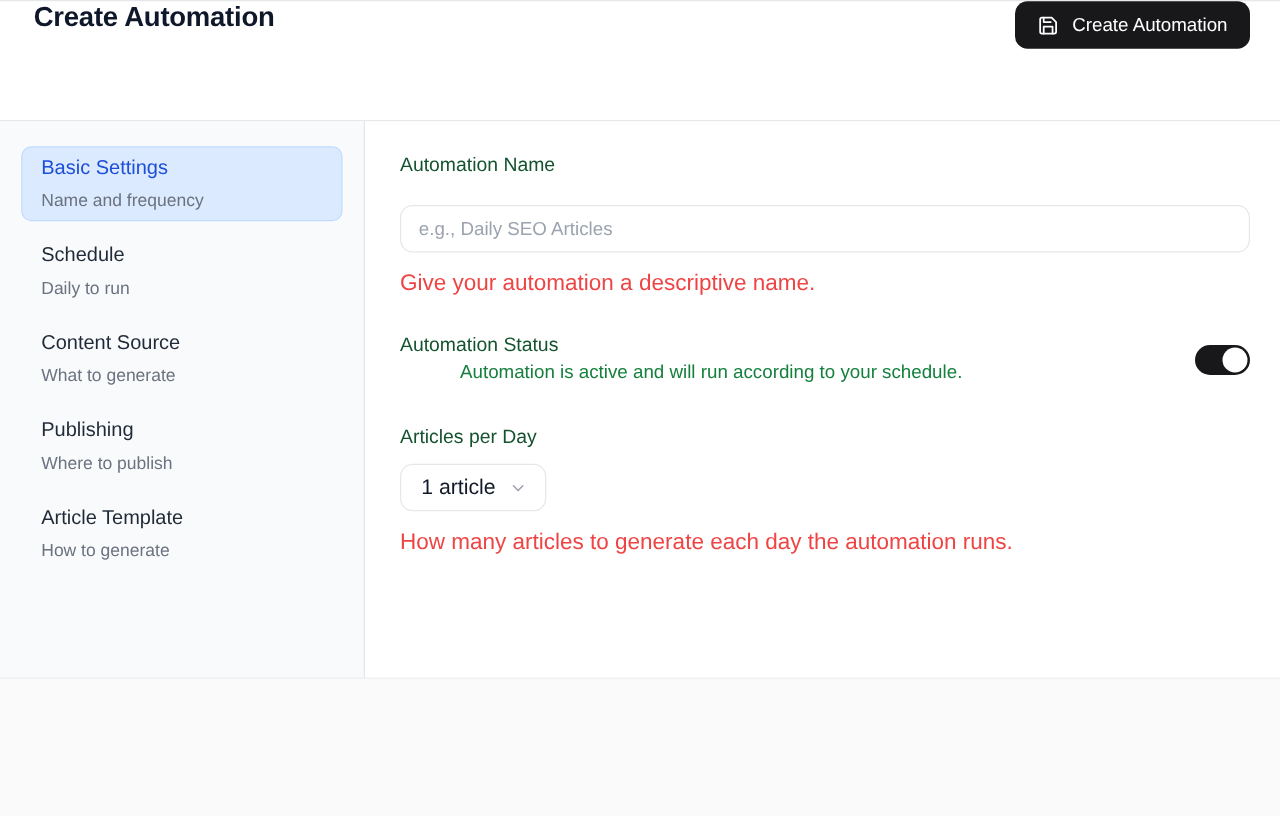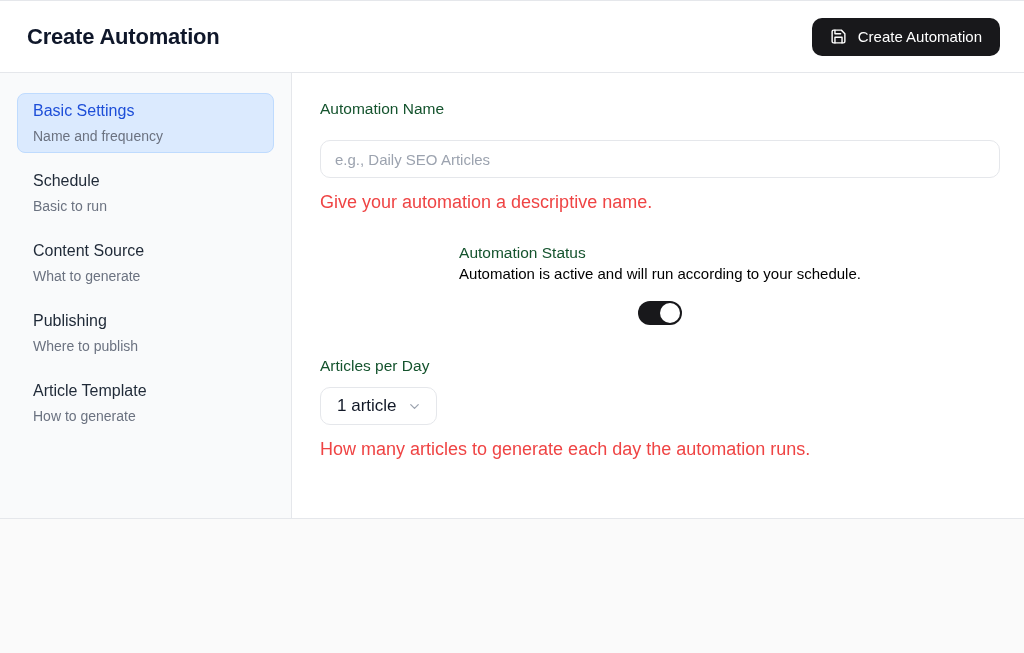--- a/index.html
+++ b/index.html
@@ -7,26 +7,25 @@
     width: 1024px; height: 653px;
     font-family: "Liberation Sans", "DejaVu Sans", sans-serif;
     background: #fafafa;
     overflow: hidden;
     color: #111827;
   }
   .app { width: 1024px; height: 653px; display: flex; flex-direction: column; }
 
   
   .header {
-    height: 73px;
+    height: 97px;
     background: #ffffff;
     border-top: 1px solid #e5e7eb;
     border-bottom: 1px solid #e5e7eb;
     display: flex;
-    align-items: center;
     justify-content: space-between;
     padding: 0 24px 0 27px;
     flex: 0 0 auto;
   }
   .page-title {
     font-size: 22px;
     font-weight: 700;
     color: #0f172a;
     letter-spacing: -0.2px;
   }
@@ -120,26 +119,26 @@
     color: #ef4444;
     line-height: 20px;
   }
 
   .status-row {
     margin-top: 31px;
     display: flex;
     align-items: center;
     justify-content: space-between;
     gap: 16px;
-    flex-direction: column;
   }
   .status-desc {
     font-size: 15px;
-    color: #000000;
+    color: #15803d;
     line-height: 22px;
+    margin-left: 48px;
   }
   .toggle {
     flex: 0 0 auto;
     width: 44px;
     height: 24px;
     background: #18181b;
     border-radius: 12px;
     position: relative;
     cursor: pointer;
   }
@@ -193,21 +192,21 @@
 
   <div class="body-row">
 
     <div class="sidebar">
       <div class="nav-item active">
         <div class="nav-title">Basic Settings</div>
         <div class="nav-subtitle">Name and frequency</div>
       </div>
       <div class="nav-item">
         <div class="nav-title">Schedule</div>
-        <div class="nav-subtitle">Basic to run</div>
+        <div class="nav-subtitle">Daily to run</div>
       </div>
       <div class="nav-item">
         <div class="nav-title">Content Source</div>
         <div class="nav-subtitle">What to generate</div>
       </div>
       <div class="nav-item">
         <div class="nav-title">Publishing</div>
         <div class="nav-subtitle">Where to publish</div>
       </div>
       <div class="nav-item">

